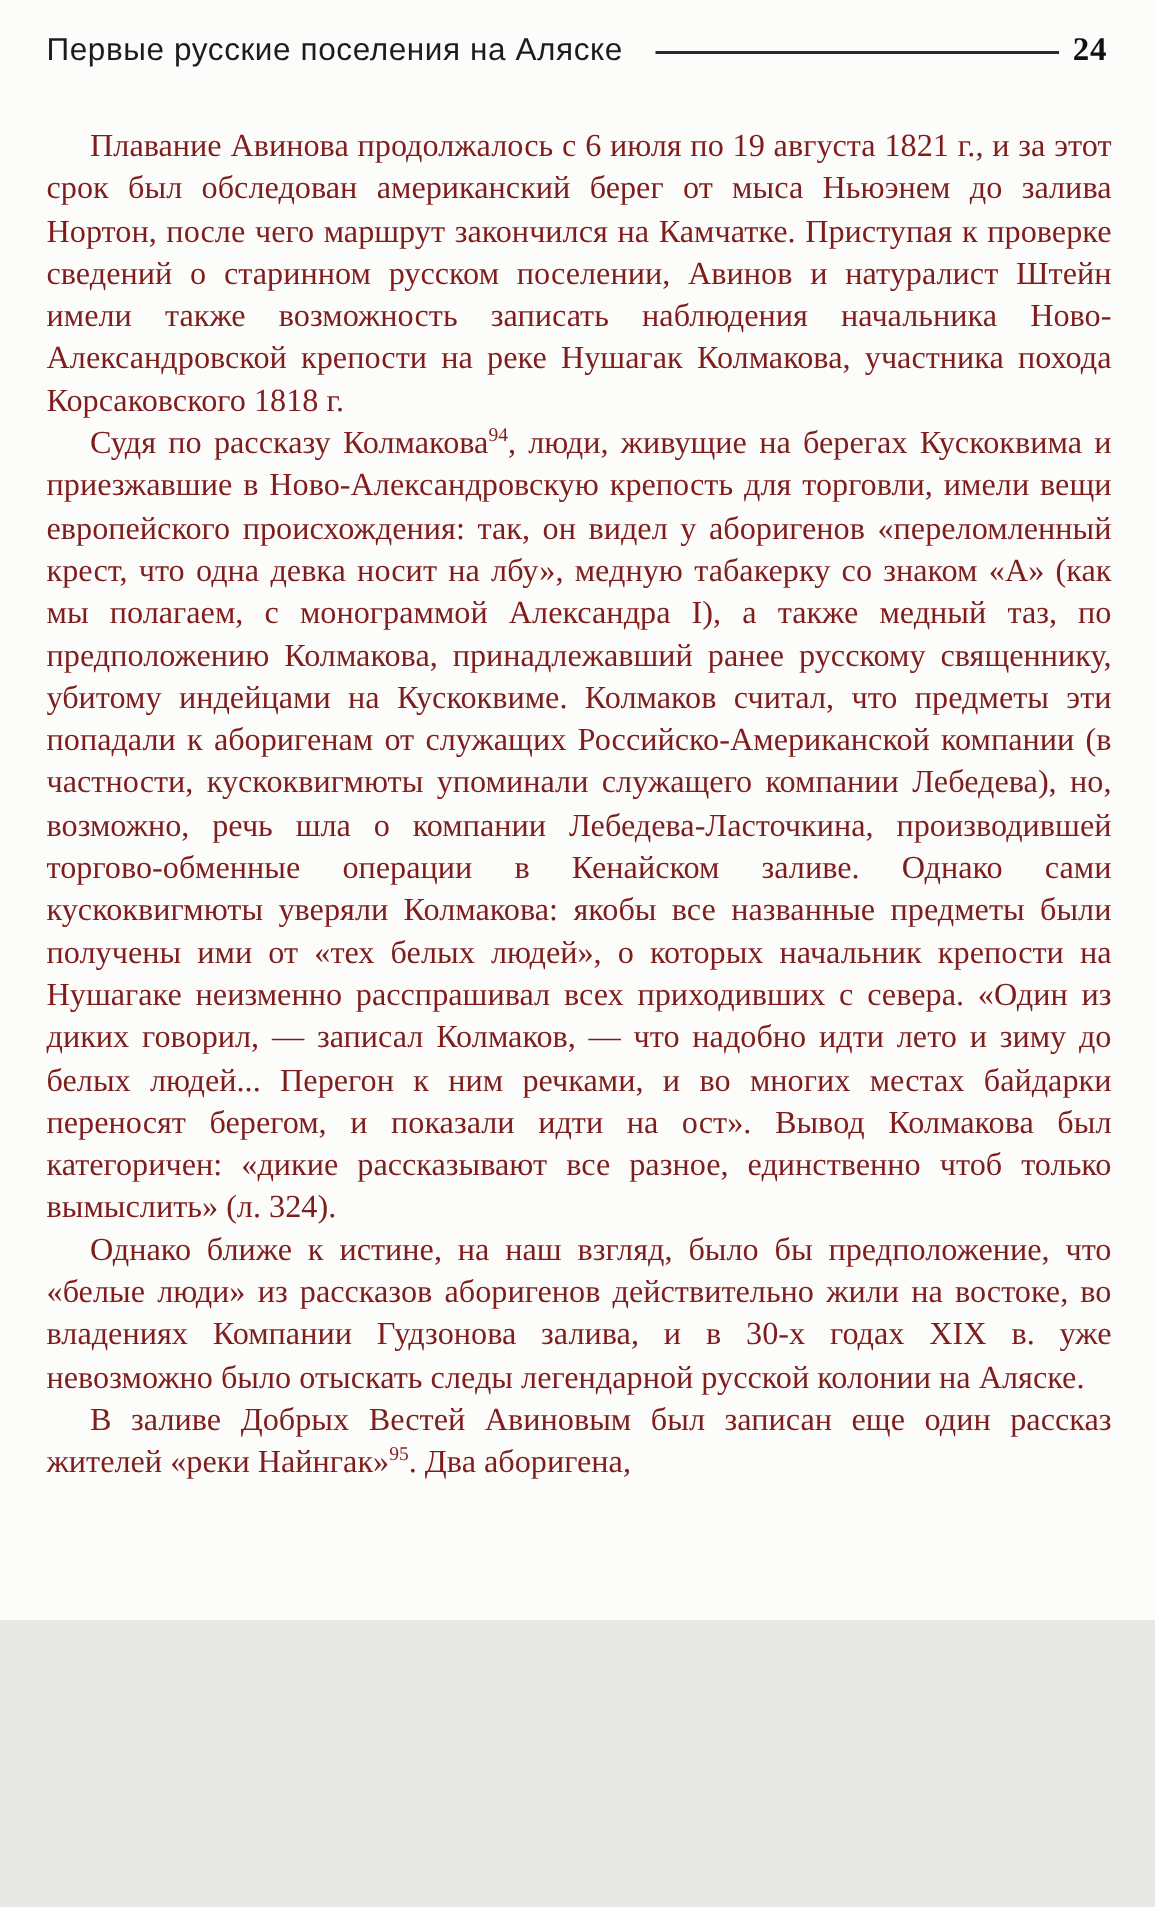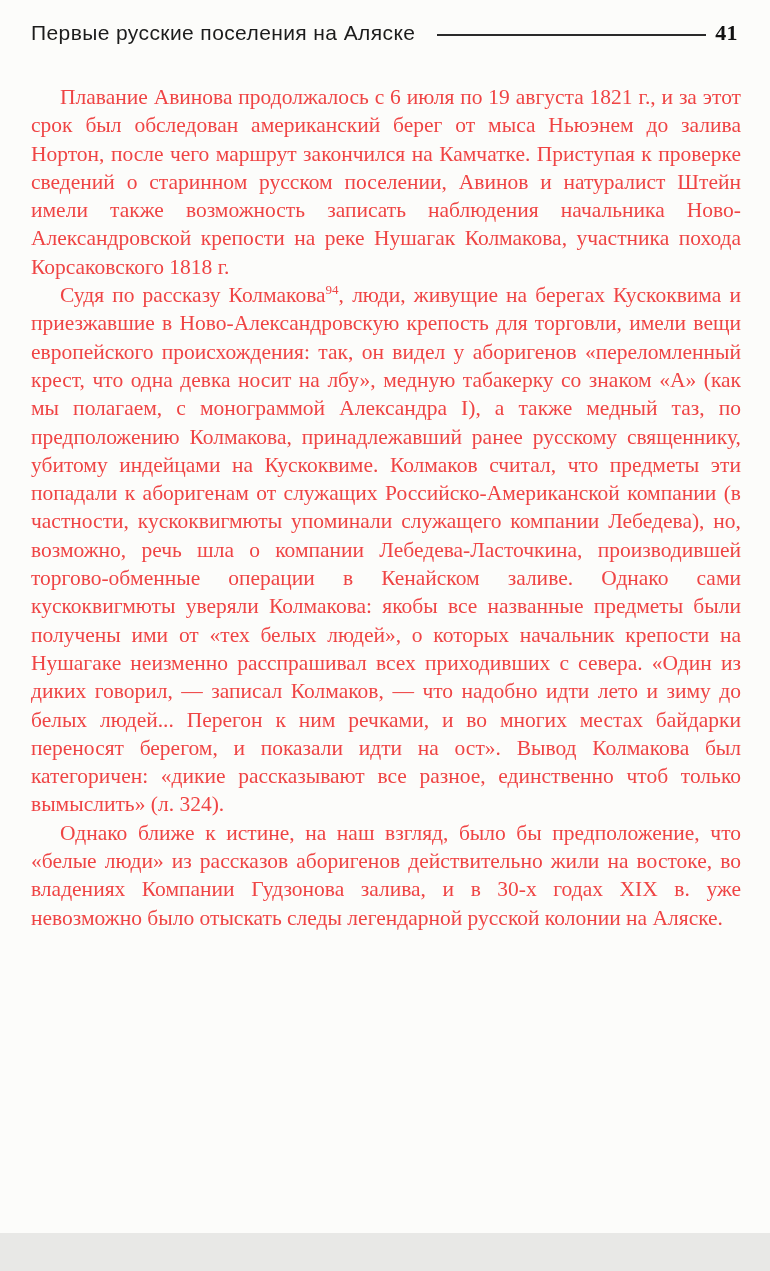--- a/index.html
+++ b/index.html
@@ -3,21 +3,21 @@
 <meta charset="utf-8">
 <style>
   html, body {
     margin: 0;
     padding: 0;
     background: #e8e8e6;
   }
   .page {
     position: relative;
     width: 770px;
-    height: 1233px;
+    height: 1080px;
     background: #fcfcfa;
     color: #151515;
     overflow: hidden;
     box-sizing: border-box;
   }
   .page-header {
     position: absolute;
     top: 20px;
     left: 31px;
     right: 32px;
@@ -46,21 +46,21 @@
   }
   .page-body {
     position: absolute;
     top: 83px;
     left: 31px;
     width: 710px;
     font-family: "Liberation Serif", serif;
     font-size: 21.5px;
     line-height: 28.3px;
     text-align: justify;
-    color: #ef4444;
+    color: #7f1d1d;
   }
   .page-body p {
     margin: 0;
     padding: 0;
     text-indent: 29px;
   }
   .page-body sup {
     font-size: 13px;
     line-height: 0;
     vertical-align: baseline;
@@ -69,33 +69,36 @@
   }
 </style>
 </head>
 <body>
 
 <div class="page">
 
   <header class="page-header">
     <span>Первые русские поселения на Аляске</span>
     <span class="header-rule"></span>
-    <span class="page-number">41</span>
+    <span class="page-number">24</span>
   </header>
 
   <main class="page-body">
 
     <p>
       <span>Плавание Авинова продолжалось с 6 июля по 19 августа 1821 г., и за этот срок был обследован американский берег от мыса Ньюэнем до залива Нортон, после чего маршрут закончился на Камчатке. Приступая к проверке сведений о старинном русском поселении, Авинов и натуралист Штейн имели также возможность записать наблюдения начальника Ново-Александровской крепости на реке Нушагак Колмакова, участника похода Корсаковского 1818 г.</span>
     </p>
 
     <p>
       <span>Судя по рассказу Колмакова</span><sup>94</sup><span>, люди, живущие на берегах Кускоквима и приезжавшие в Ново-Александровскую крепость для торговли, имели вещи европейского происхождения: так, он видел у аборигенов «переломленный крест, что одна девка носит на лбу», медную табакерку со знаком «А» (как мы полагаем, с монограммой Александра I), а также медный таз, по предположению Колмакова, принадлежавший ранее русскому священнику, убитому индейцами на Кускоквиме. Колмаков считал, что предметы эти попадали к аборигенам от служащих Российско-Американской компании (в частности, кускоквигмюты упоминали служащего компании Лебедева), но, возможно, речь шла о компании Лебедева-Ласточкина, производившей торгово-обменные операции в Кенайском заливе. Однако сами кускоквигмюты уверяли Колмакова: якобы все названные предметы были получены ими от «тех белых людей», о которых начальник крепости на Нушагаке неизменно расспрашивал всех приходивших с севера. «Один из диких говорил, — записал Колмаков, — что надобно идти лето и зиму до белых людей... Перегон к ним речками, и во многих местах байдарки переносят берегом, и показали идти на ост». Вывод Колмакова был категоричен: «дикие рассказывают все разное, единственно чтоб только вымыслить» (л. 324).</span>
     </p>
 
     <p>
       <span>Однако ближе к истине, на наш взгляд, было бы предположение, что «белые люди» из рассказов аборигенов действительно жили на востоке, во владениях Компании Гудзонова залива, и в 30-х годах XIX в. уже невозможно было отыскать следы легендарной русской колонии на Аляске.</span>
     </p>
 
+    <p>
+      <span>В заливе Добрых Вестей Авиновым был записан еще один рассказ жителей «реки Найнгак»</span><sup>95</sup><span>. Два аборигена,</span>
+    </p>
 
   </main>
 
 </div>
 
 </body></html>

